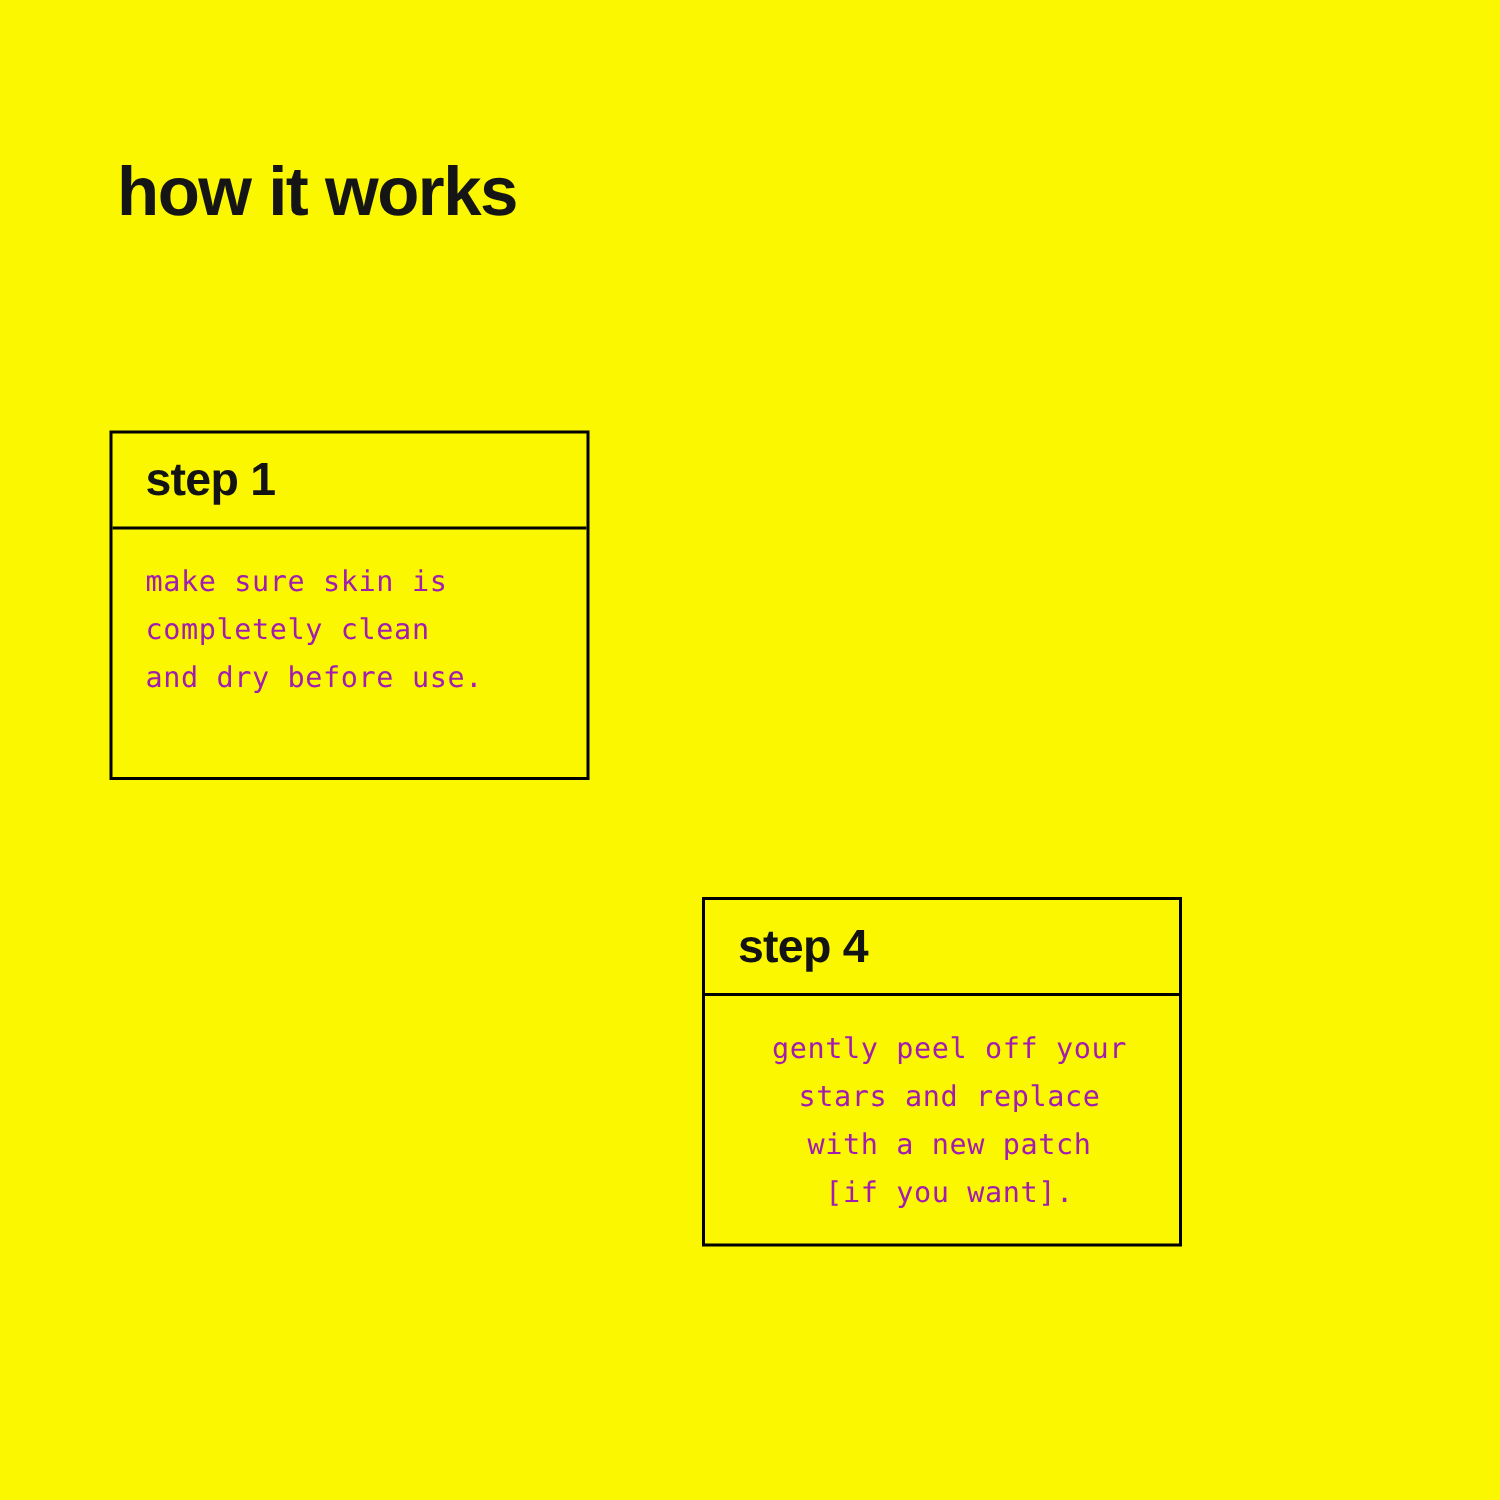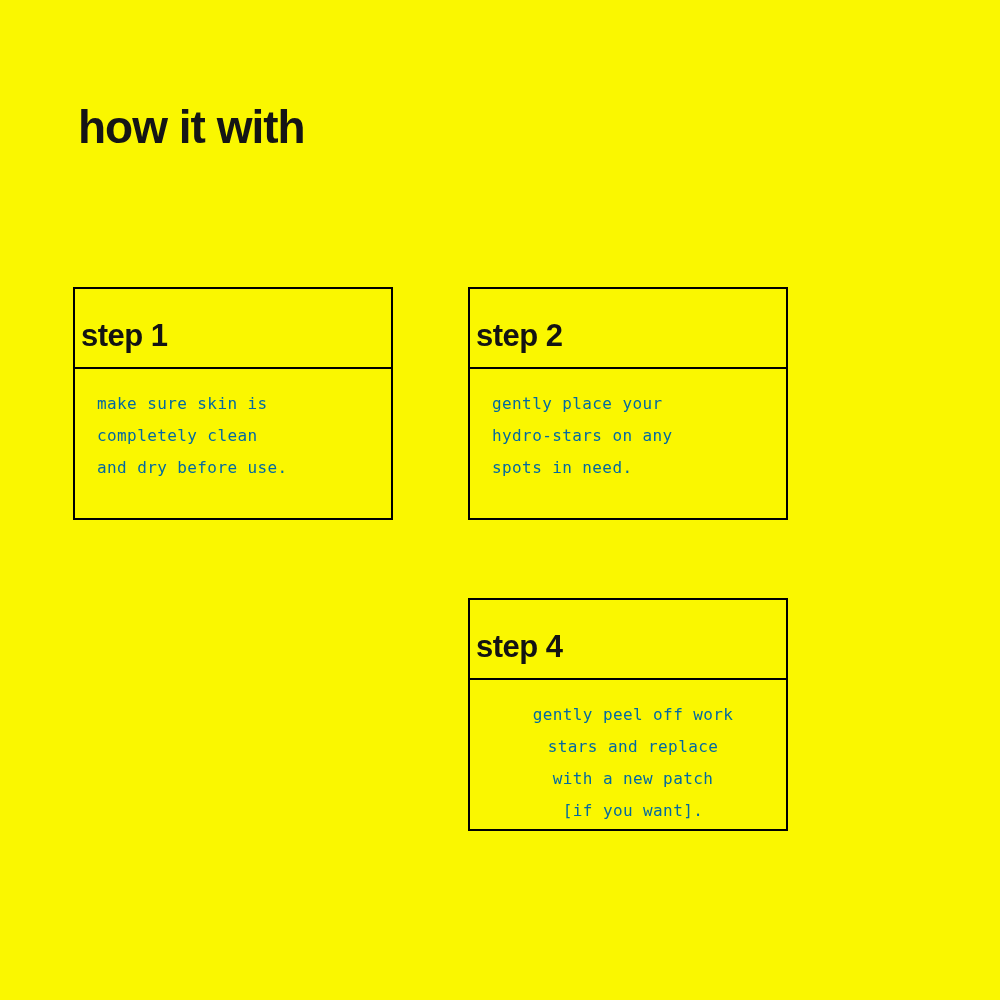--- a/index.html
+++ b/index.html
@@ -39,69 +39,60 @@
   }
   .card-1 { left: 73px;  top: 287px; }
   .card-2 { left: 468px; top: 287px; }
   .card-3 { left: 73px;  top: 598px; }
   .card-4 { left: 468px; top: 598px; text-align: center; }
   .step-header {
     height: 64px;
     border-bottom: 2px solid #000;
     display: flex;
     align-items: center;
-    padding-left: 6px;
+    padding-left: 22px;
     box-sizing: border-box;
-    margin-top: 16px;
   }
   .step-title {
     font-size: 31px;
     font-weight: bold;
     letter-spacing: -0.5px;
     color: #131313;
   }
   .step-body {
     padding: 19px 12px 0 22px;
     font-family: "DejaVu Sans Mono", monospace;
-    font-size: 16px;
+    font-size: 19px;
     letter-spacing: 0.4px;
     line-height: 32px;
-    color: #0369a1;
+    color: #a21caf;
     white-space: pre-line;
   }
 </style>
 </head>
 <body>
 
 <div class="page">
 
-  <div class="page-title">how it with</div>
+  <div class="page-title">how it works</div>
 
   <div class="step-card card-1">
     <div class="step-header">
       <span class="step-title">step 1</span>
     </div>
     <div class="step-body">make sure skin is
 completely clean
 and dry before use.</div>
   </div>
 
-  <div class="step-card card-2">
-    <div class="step-header">
-      <span class="step-title">step 2</span>
-    </div>
-    <div class="step-body">gently place your
-hydro-stars on any
-spots in need.</div>
-  </div>
 
 
   <div class="step-card card-4">
     <div class="step-header">
       <span class="step-title">step 4</span>
     </div>
-    <div class="step-body">gently peel off work
+    <div class="step-body">gently peel off your
 stars and replace
 with a new patch
 [if you want].</div>
   </div>
 
 </div>
 
 </body></html>

